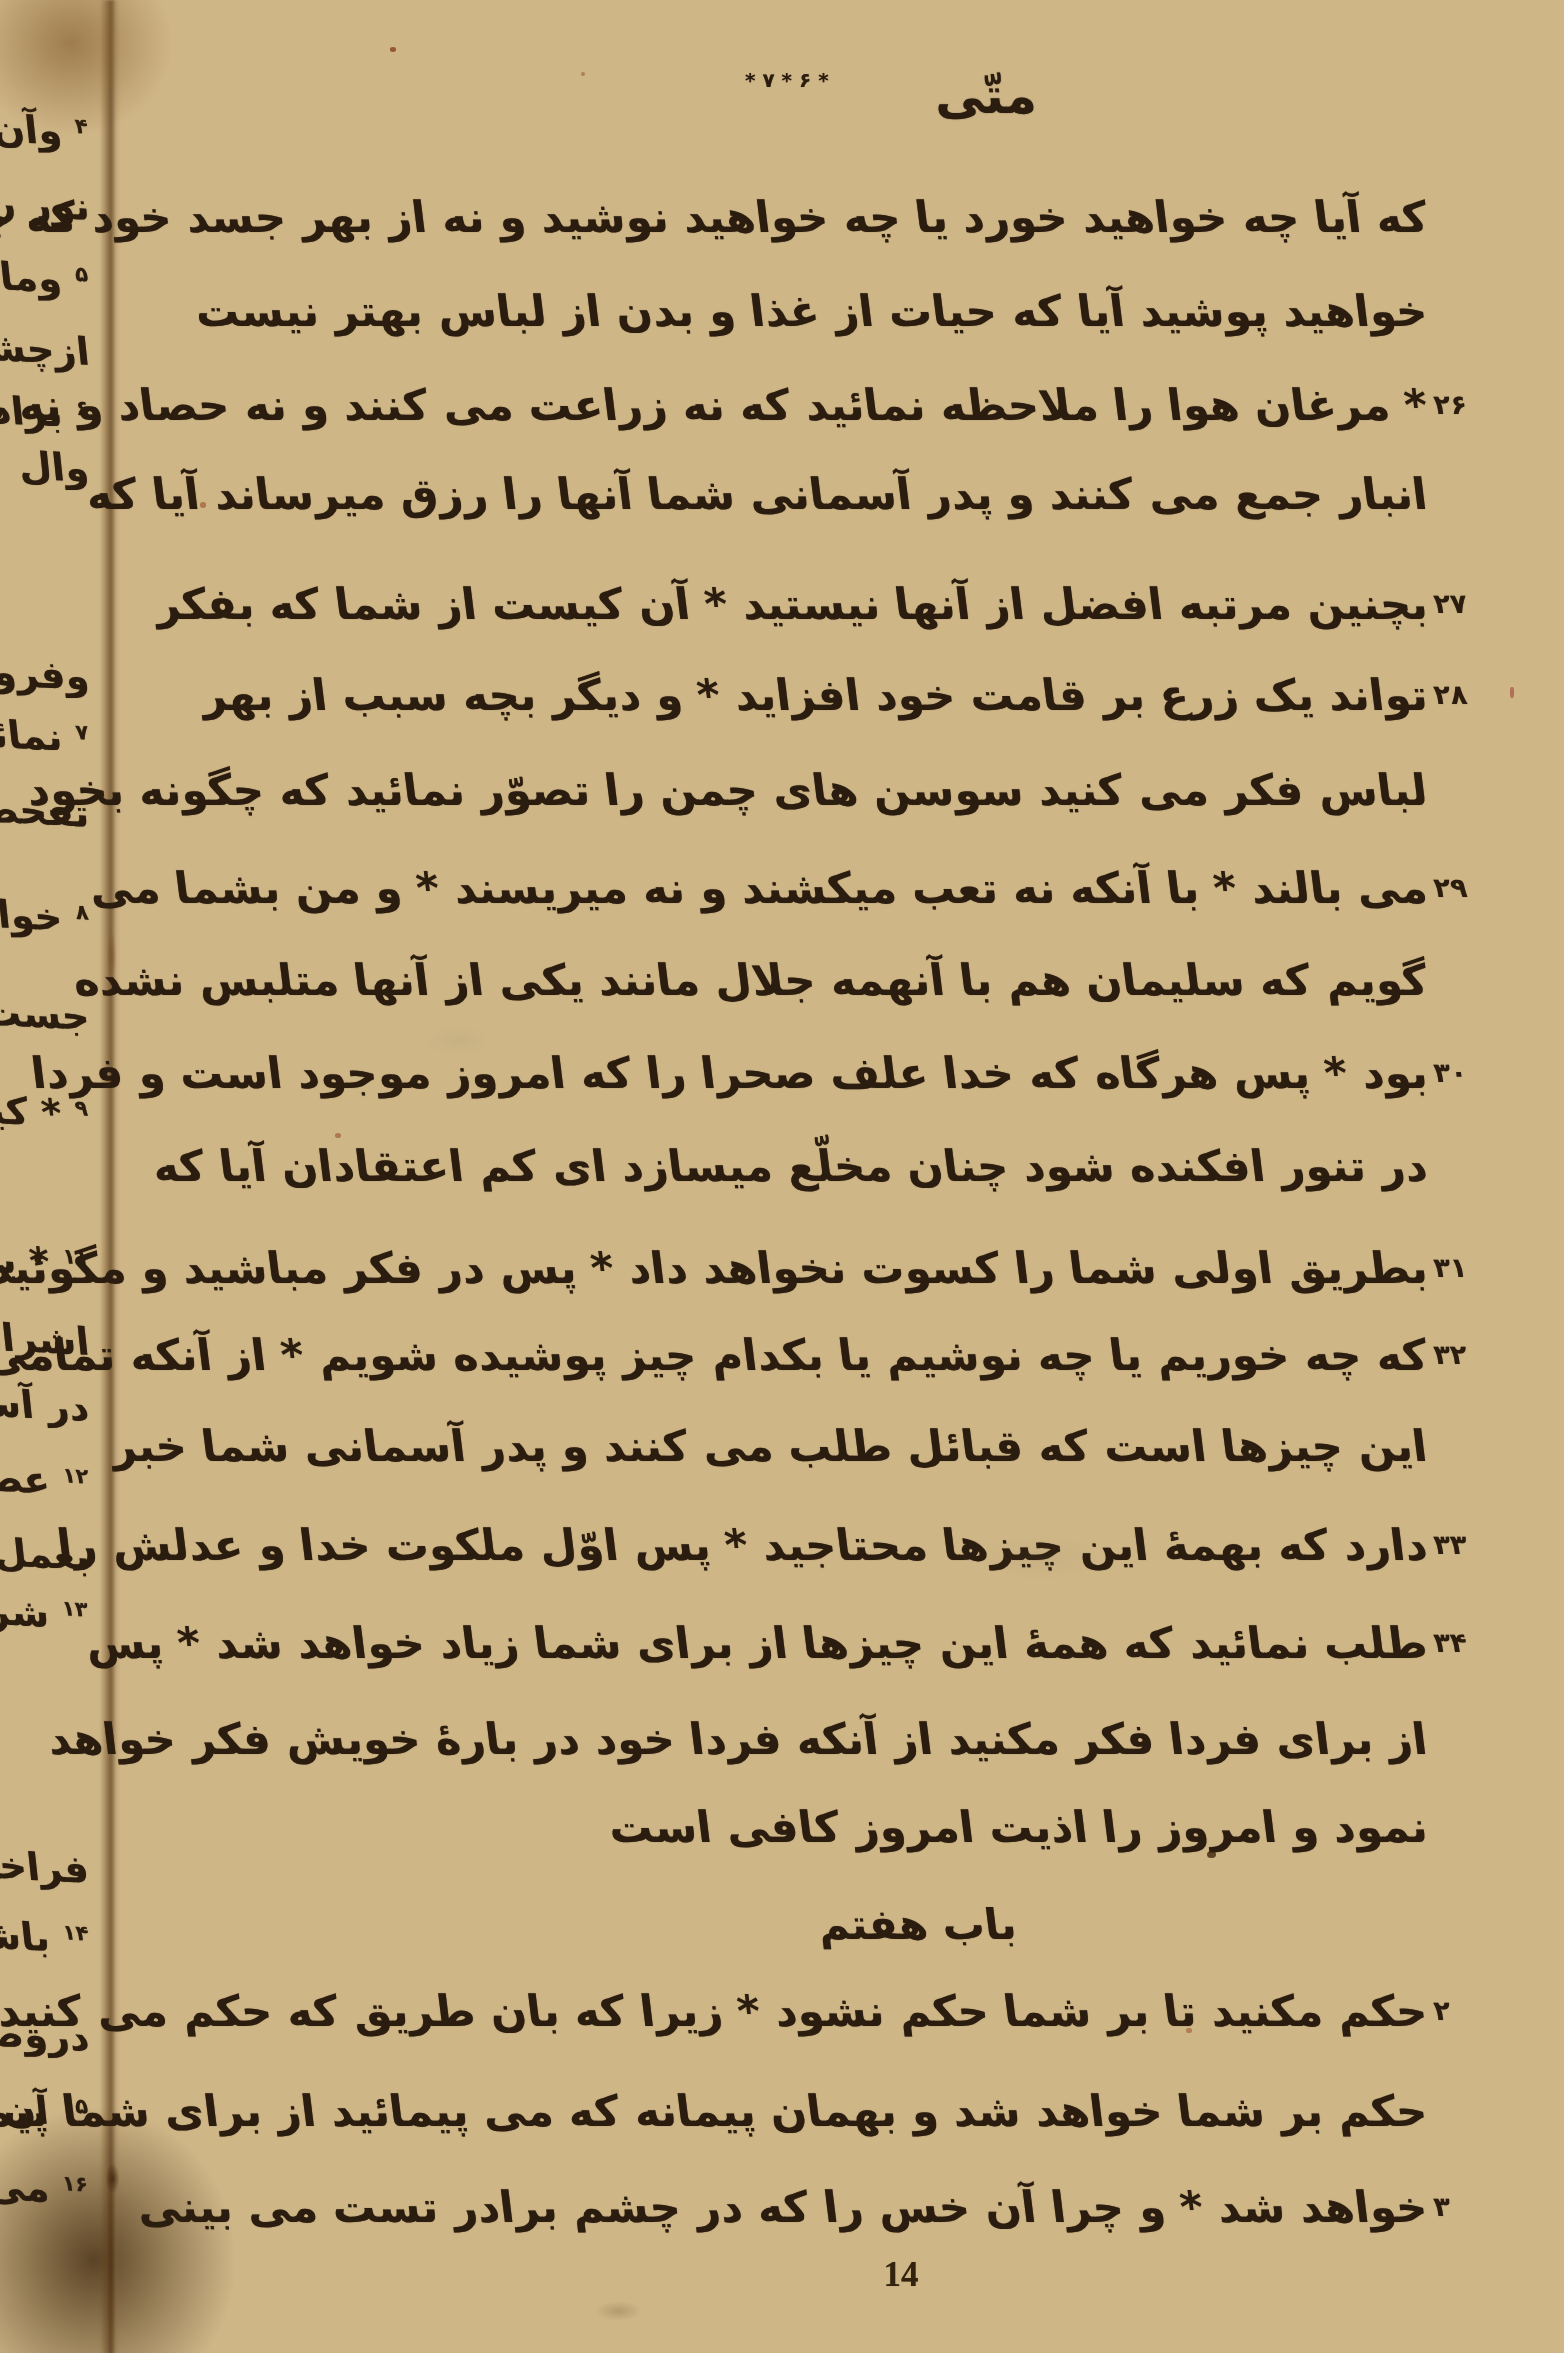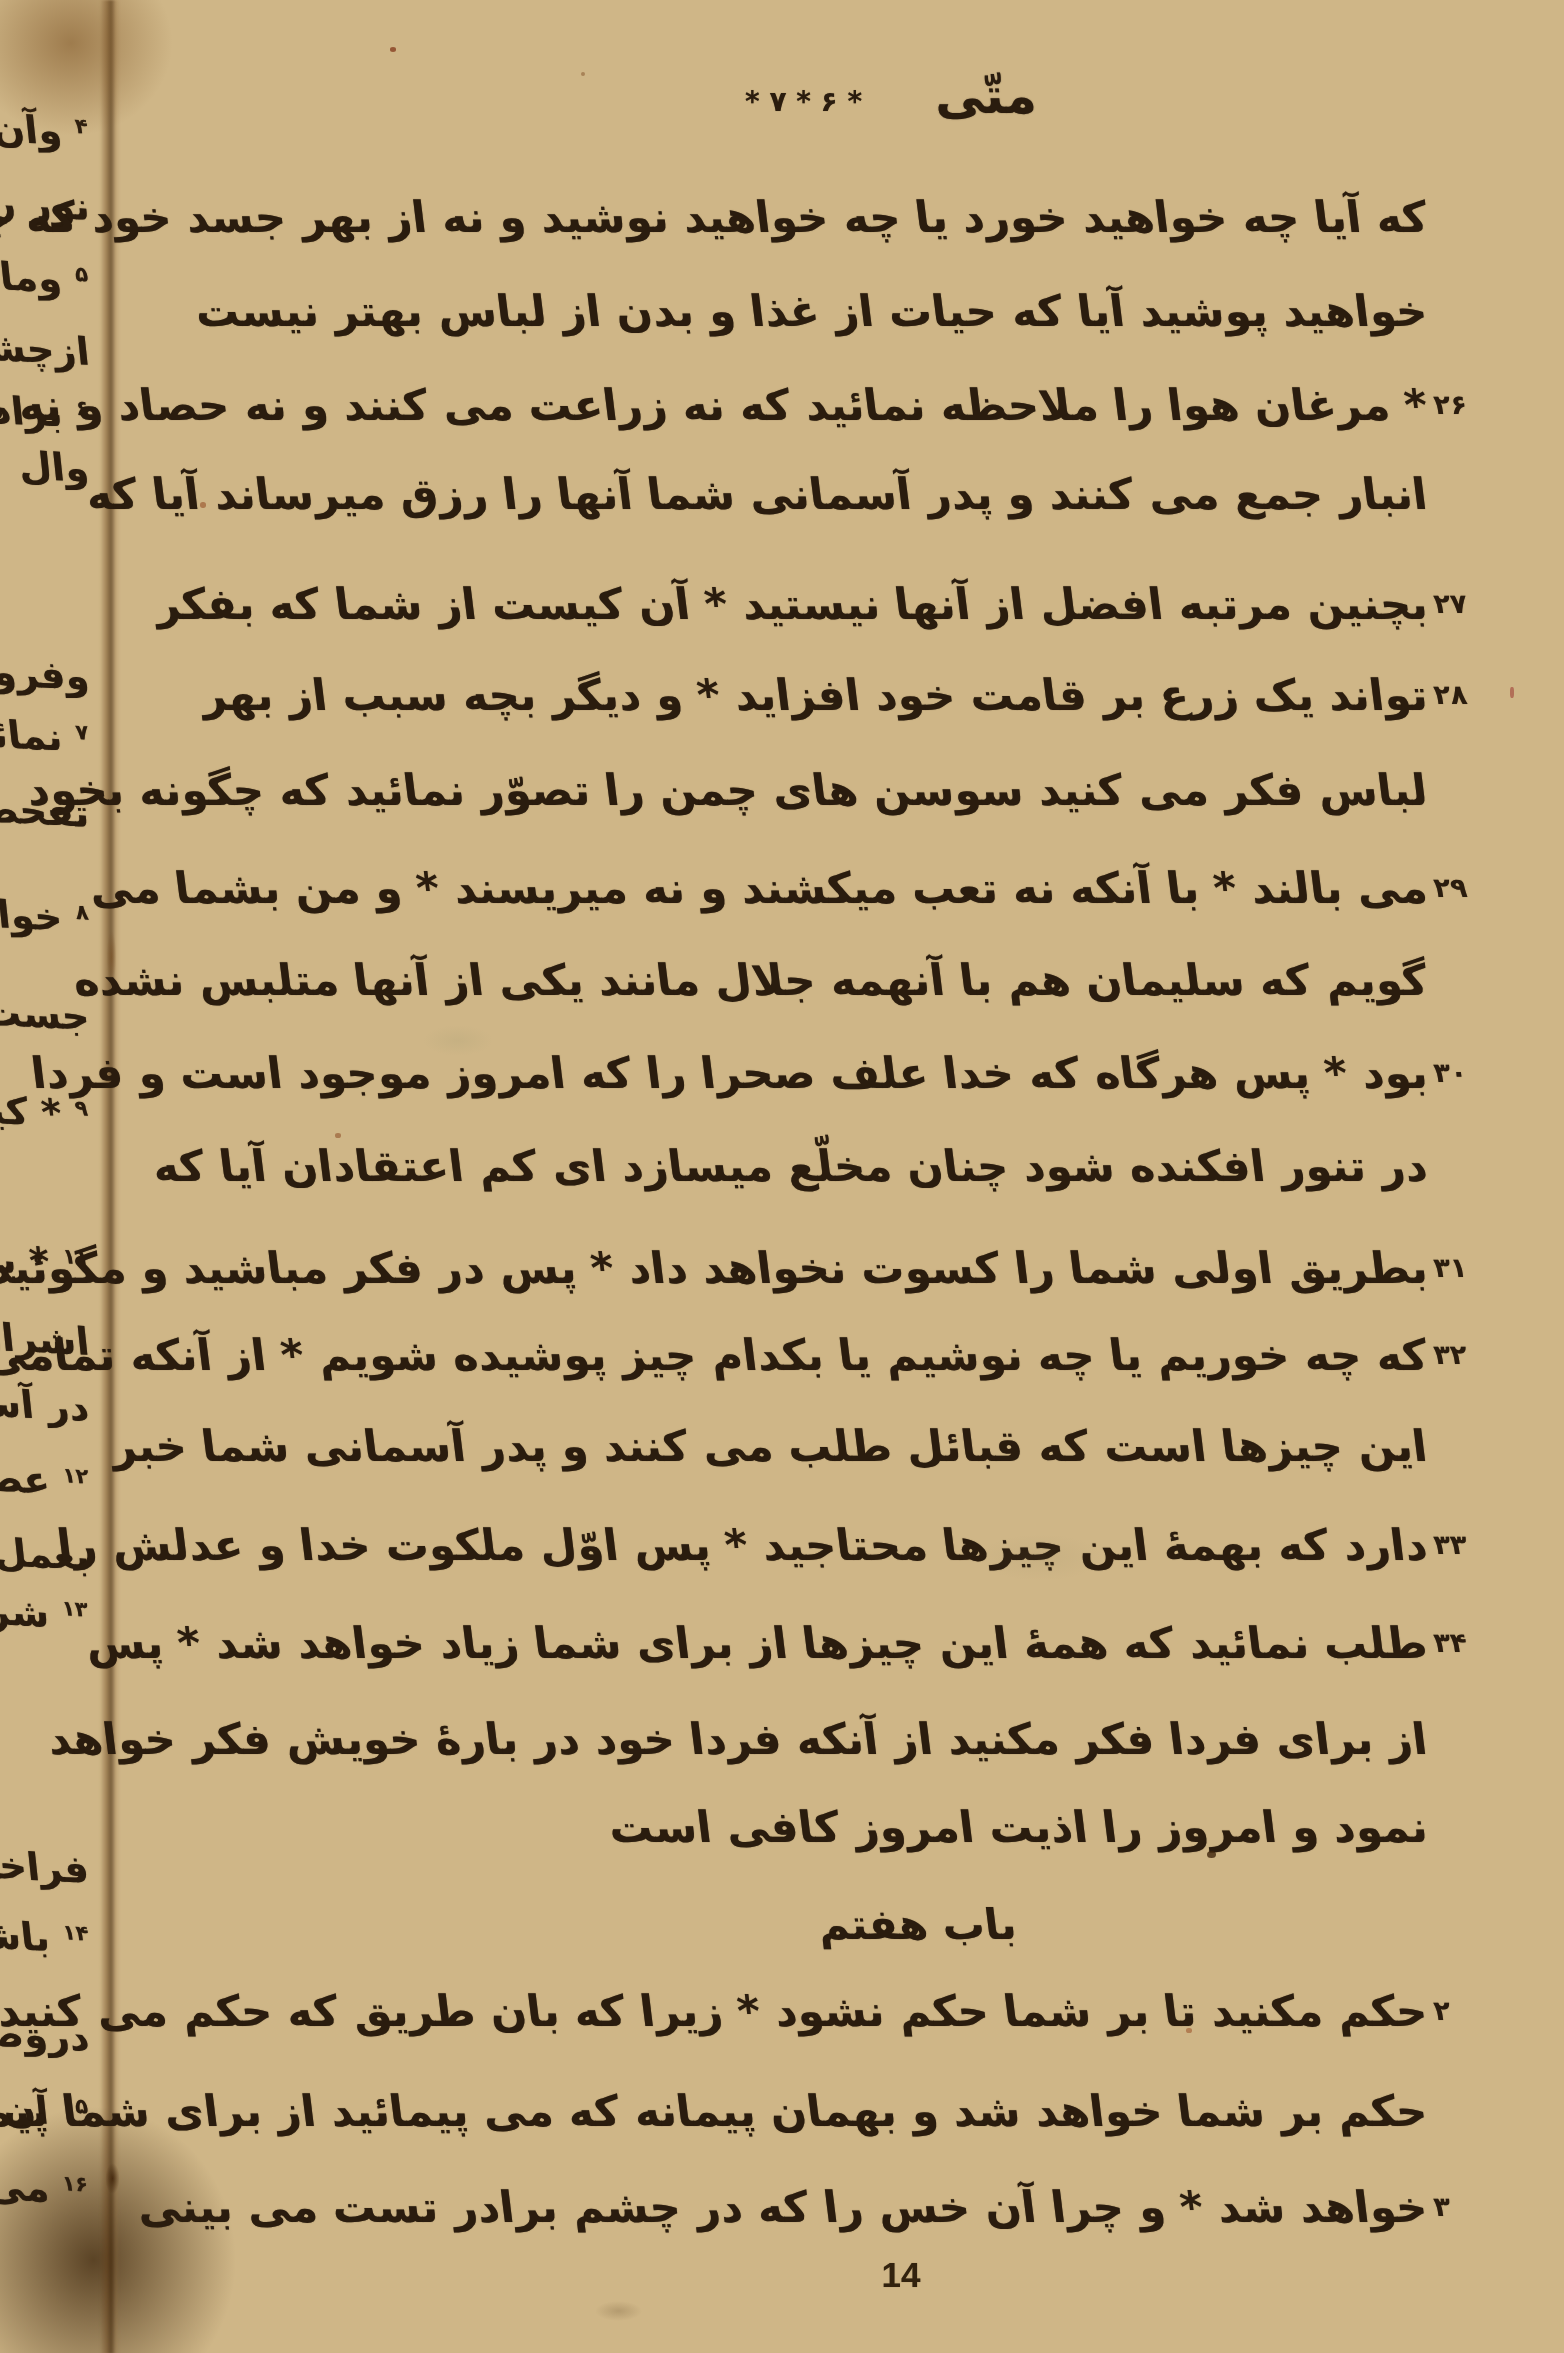--- a/index.html
+++ b/index.html
@@ -47,22 +47,22 @@
     position:absolute;left:105px;top:922px;width:12.5px;height:70px;border-radius:50%;
     background:radial-gradient(ellipse closest-side, rgba(120,78,34,.6), rgba(120,78,34,0) 75%);
   }
   .ink{color:#2a1c0e;}
   
   .header{
     position:absolute;left:745px;top:67px;width:291px;height:110px;
     display:flex;justify-content:space-between;align-items:flex-start;
   }
   .chapter-marks{
-    direction:ltr;font-size:28px;font-weight:700;letter-spacing:11px;
-    margin-top:18px;white-space:nowrap;
+    direction:ltr;font-size:20px;font-weight:700;letter-spacing:11px;
+    margin-top:1px;white-space:nowrap;
     text-shadow:0 0 0.8px rgba(42,28,14,.55);
   }
   .book-title{
     font-size:50px;font-weight:700;direction:rtl;white-space:nowrap;
     transform:skewX(6deg);
     text-shadow:0 0 1.2px rgba(42,28,14,.65);
   }
   
   .line{
     position:absolute;left:258px;width:1169px;height:78px;
@@ -97,21 +97,21 @@
     text-shadow:0 0 0.9px rgba(42,28,14,.6);
     transform:skewX(9deg) rotate(3deg);transform-origin:right center;
   }
   .fnum{
     display:inline-block;font-size:21px;line-height:70px;
     vertical-align:top;margin-left:14px;transform:translateY(-6.3px);
   }
   
   .pagenum{
     position:absolute;left:850px;top:2255px;width:102px;text-align:center;
-    font-family:Liberation Sans, sans-serif;font-size:35px;font-weight:700;color:#32220e;
+    font-family:Liberation Serif, serif;font-size:35px;font-weight:700;color:#32220e;
     text-shadow:0 0 0.8px rgba(42,28,14,.45);
   }
   
   .speck{position:absolute;border-radius:50%;pointer-events:none;}
   .s1{left:390px;top:47px;width:6.3px;height:4.7px;background:rgba(130,55,25,.75);}
   .s2{left:200px;top:502px;width:5.5px;height:5.5px;background:rgba(150,80,40,.6);}
   .s3{left:1207px;top:1851px;width:8.6px;height:7px;background:rgba(62,38,12,.8);}
   .s4{left:335px;top:1133px;width:5.5px;height:4.7px;background:rgba(140,75,35,.55);}
   .s5{left:1510px;top:687px;width:3.9px;height:11px;background:rgba(150,40,40,.5);border-radius:40%;}
   .s6{left:581px;top:72px;width:3.9px;height:3.9px;background:rgba(130,80,40,.5);}

